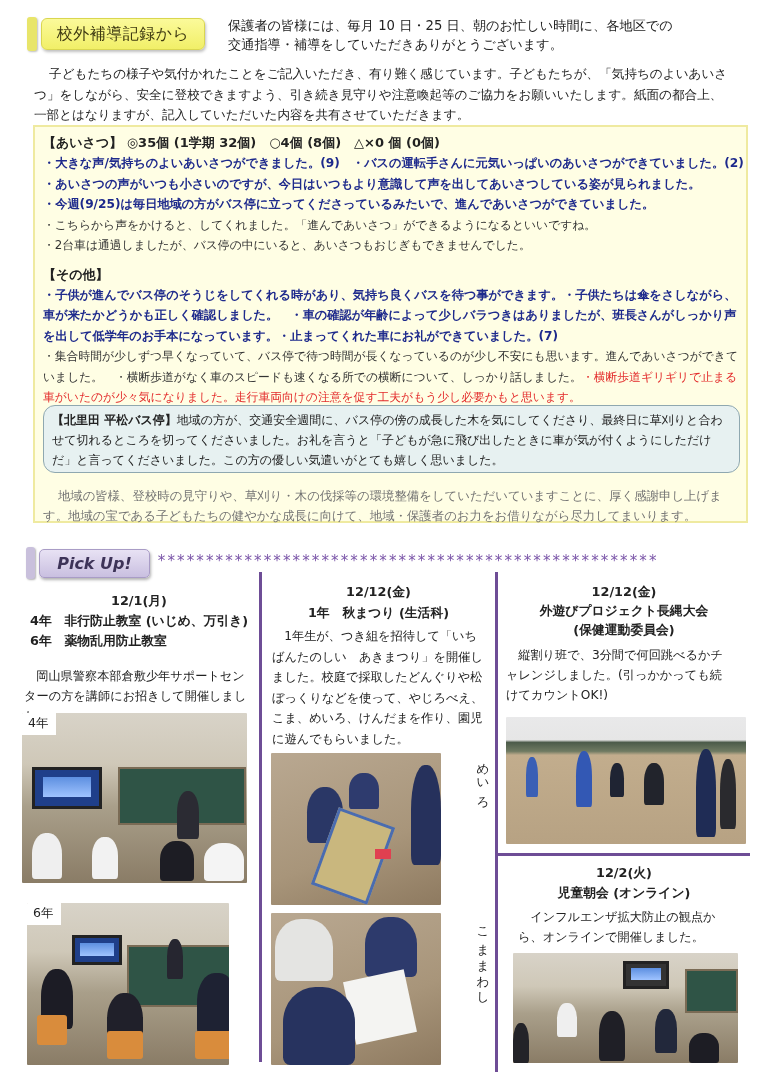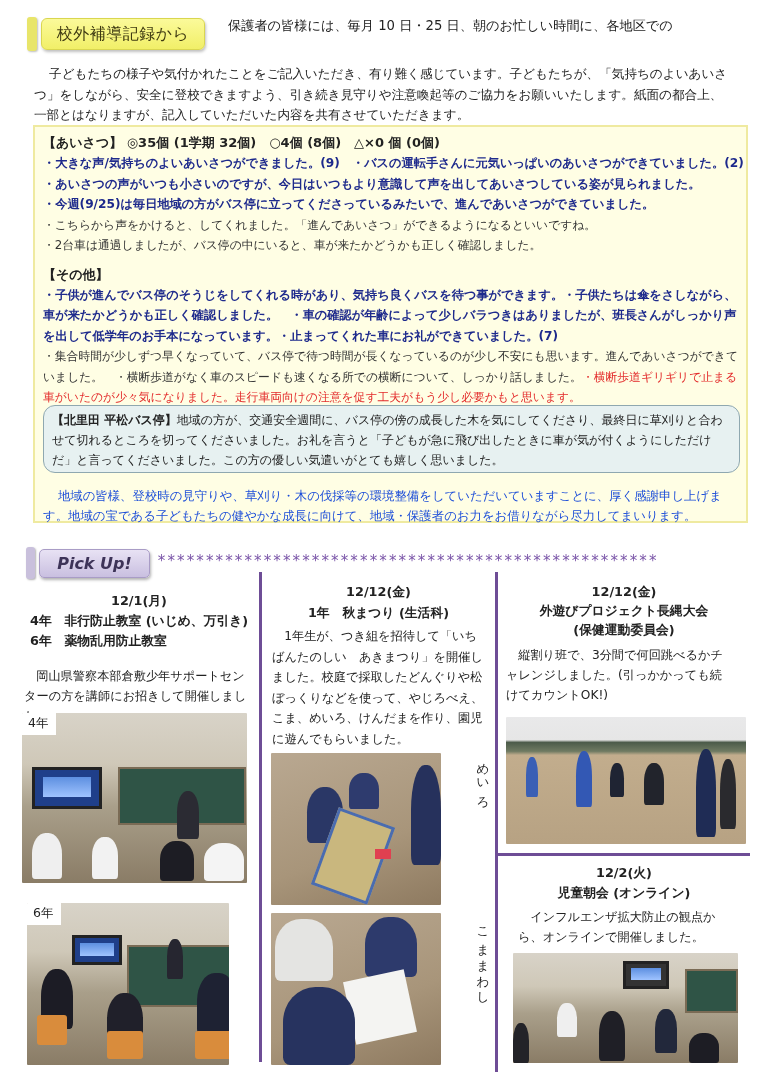--- a/index.html
+++ b/index.html
@@ -46,21 +46,21 @@
   .gap { height: 9px; }
 
   .note-box {
     position: absolute; left: 8px; top: 278px; width: 697px; height: 68px;
     background: #e7f1f1; border: 1px solid #8fa8b0; border-radius: 12px;
     padding: 4px 8px; font-size: 12px; line-height: 20px; color: #222;
   }
   .note-box .lead { font-weight: bold; color: #222; }
   .thanks {
     position: absolute; left: 8px; top: 359px; width: 700px;
-    font-size: 12.4px; line-height: 20px; text-indent: 1.2em; color: #1d4ed8;
+    font-size: 12.4px; line-height: 20px; text-indent: 1.2em; color: #737373;
   }
 
   
   .badge-purple {
     position: absolute; left: 26px; top: 548px; width: 124px; height: 30px;
     display: flex; align-items: center;
   }
   .badge-purple .tab {
     width: 9px; height: 32px; background: #c9c0dc; border-radius: 3px;
     box-shadow: 1px 1px 2px rgba(0,0,0,0.3);
@@ -108,31 +108,32 @@
 </style>
 </head>
 <body>
 
 <div class="badge-yellow">
   <div class="tab"></div>
   <div class="face">校外補導記録から</div>
 </div>
 <div class="intro-right">
   <div>保護者の皆様には、毎月 10 日・25 日、朝のお忙しい時間に、各地区での</div>
+  <div>交通指導・補導をしていただきありがとうございます。</div>
 </div>
 <p class="intro-para">子どもたちの様子や気付かれたことをご記入いただき、有り難く感じています。子どもたちが、「気持ちのよいあいさつ」をしながら、安全に登校できますよう、引き続き見守りや注意喚起等のご協力をお願いいたします。紙面の都合上、一部とはなりますが、記入していただいた内容を共有させていただきます。</p>
 
 <div class="record-box">
   <div class="inner">
     <div class="sec-title">【あいさつ】 ◎35個 (1学期 32個)　○4個 (8個)　△×0 個 (0個)</div>
     <div class="line blue">・大きな声/気持ちのよいあいさつができました。(9)　・バスの運転手さんに元気いっぱいのあいさつができていました。(2)</div>
     <div class="line blue">・あいさつの声がいつも小さいのですが、今日はいつもより意識して声を出してあいさつしている姿が見られました。</div>
     <div class="line blue">・今週(9/25)は毎日地域の方がバス停に立ってくださっているみたいで、進んであいさつができていました。</div>
     <div class="line plain">・こちらから声をかけると、してくれました。「進んであいさつ」ができるようになるといいですね。</div>
-    <div class="line plain">・2台車は通過しましたが、バス停の中にいると、車が来たかどうかも正しく確認しました。</div>
+    <div class="line plain">・2台車は通過しましたが、バス停の中にいると、あいさつもおじぎもできませんでした。</div>
     <div class="gap"></div>
     <div class="sec-title">【その他】</div>
     <div class="line wrap blue">・子供が進んでバス停のそうじをしてくれる時があり、気持ち良くバスを待つ事ができます。・子供たちは傘をさしながら、車が来たかどうかも正しく確認しました。　・車の確認が年齢によって少しバラつきはありましたが、班長さんがしっかり声を出して低学年のお手本になっています。・止まってくれた車にお礼ができていました。(7)</div>
     <div class="line wrap plain"><span>・集合時間が少しずつ早くなっていて、バス停で待つ時間が長くなっているのが少し不安にも思います。進んであいさつができていました。　・横断歩道がなく車のスピードも速くなる所での横断について、しっかり話しました。</span><span class="red">・横断歩道ギリギリで止まる車がいたのが少々気になりました。走行車両向けの注意を促す工夫がもう少し必要かもと思います。</span></div>
   </div>
 
   <div class="note-box">
     <span class="lead">【北里田 平松バス停】</span><span>地域の方が、交通安全週間に、バス停の傍の成長した木を気にしてくださり、最終日に草刈りと合わせて切れるところを切ってくださいました。お礼を言うと「子どもが急に飛び出したときに車が気が付くようにしただけだ」と言ってくださいました。この方の優しい気遣いがとても嬉しく思いました。</span>
   </div>
 

